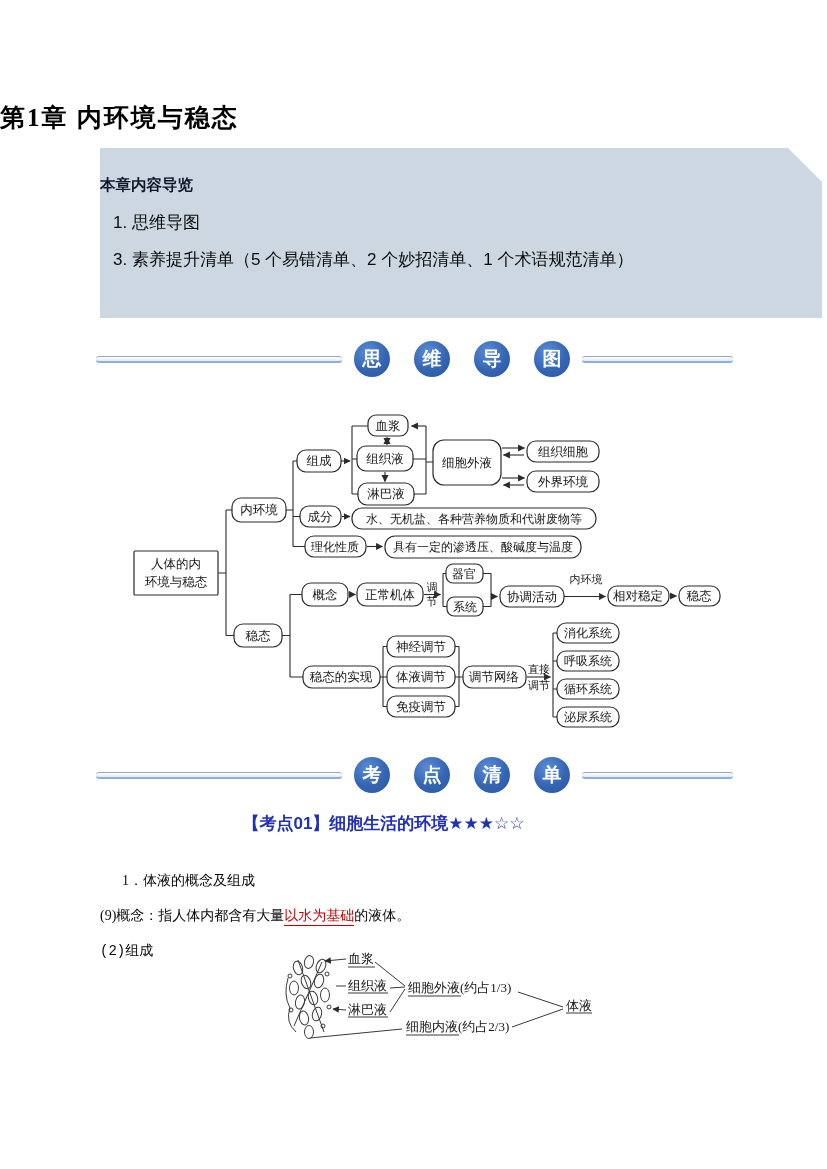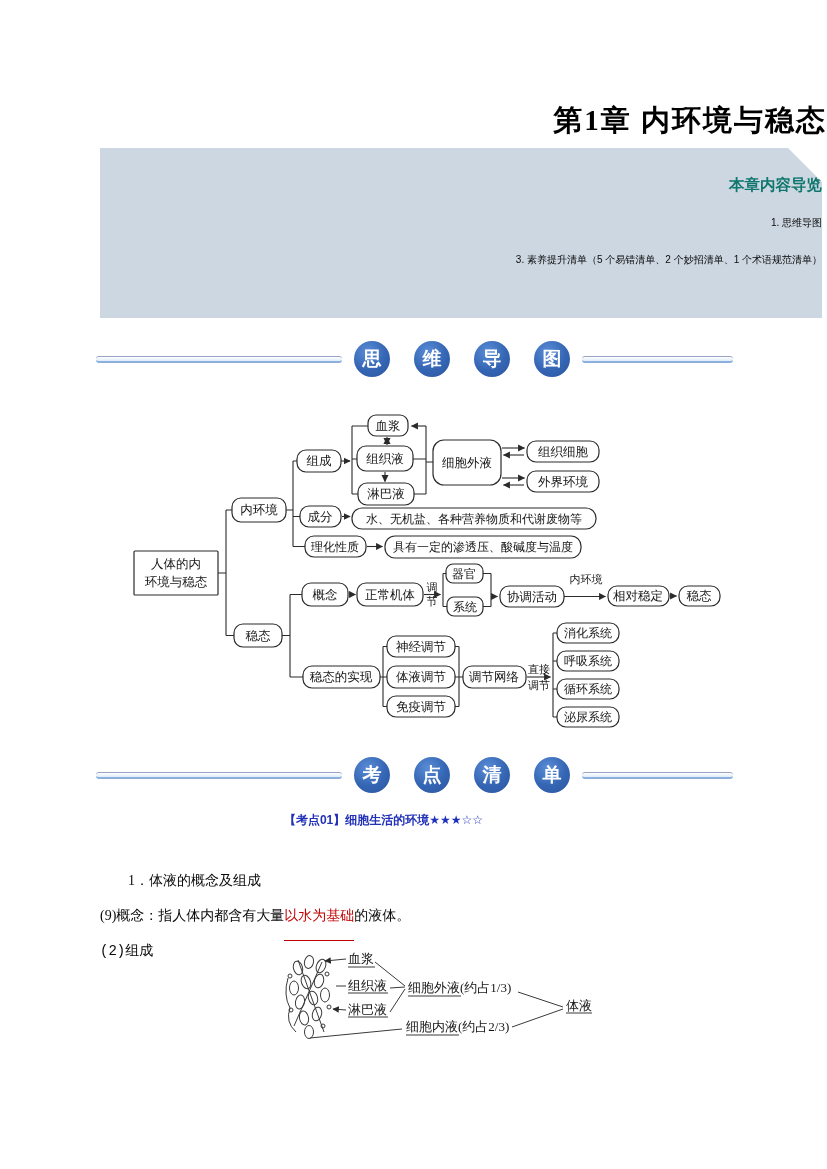--- a/index.html
+++ b/index.html
@@ -1,42 +1,42 @@
 <!DOCTYPE html>
 <html><head>
 <meta charset="utf-8">
 <style>
   html,body{margin:0;padding:0;background:#fff;}
   .page{position:relative;width:827px;height:1169px;background:#ffffff;overflow:hidden;
         font-family:"Liberation Serif","DejaVu Serif",serif;color:#111;}
-  .doc-title{position:absolute;top:101px;left:0;right:0;text-align:right;
-             font-size:29px;font-weight:bold;letter-spacing:2px;color:#000;}
+  .doc-title{position:absolute;top:101px;left:0;right:0;text-align:left;
+             font-size:25px;font-weight:bold;letter-spacing:2px;color:#000;}
   .overview-box{position:absolute;left:100px;top:148px;width:722px;height:170px;
                 background:#ccd7e1;
                 clip-path:polygon(0 0, calc(100% - 34px) 0, 100% 34px, 100% 100%, 0 100%);
                 font-family:"Liberation Sans","DejaVu Sans",sans-serif;}
-  .overview-title{margin-top:27px;text-align:right;font-size:15.5px;font-weight:bold;color:#0f766e;}
-  .overview-item{margin:17px 0 0 13px;font-size:10px;color:#0a0a0a;height:20px;line-height:20px;text-align:right;}
+  .overview-title{margin-top:27px;text-align:left;font-size:15.5px;font-weight:bold;color:#0f172a;}
+  .overview-item{margin:17px 0 0 13px;font-size:17px;color:#0a0a0a;height:20px;line-height:20px;}
   .divider{position:absolute;left:96px;width:637px;height:38px;display:flex;align-items:center;}
   .dline{height:4px;border-top:1px solid #9aa3c4;border-bottom:2px solid #8cb0de;
          background:linear-gradient(#ffffff,#dfecf9);border-radius:3px;}
   .dline-left{width:246px;}
   .dline-right{flex:1;}
   .hcirc{width:36px;height:36px;margin:0 12px;border-radius:50%;flex:none;
          background:radial-gradient(circle at 38% 30%, #5b8cd6 0%, #3465b3 55%, #2c55a0 100%);
          color:#fff;font-weight:bold;font-size:19px;line-height:36px;text-align:center;
          font-family:"Liberation Sans","DejaVu Sans",sans-serif;}
   .topic-heading{position:absolute;top:812px;left:0;right:60px;text-align:center;
-                 font-size:12px;font-weight:bold;color:#2130b8;
+                 font-size:17px;font-weight:bold;color:#2130b8;
                  font-family:"Liberation Sans","DejaVu Sans",sans-serif;}
   .body-line{position:absolute;font-size:14px;color:#0a0a0a;height:20px;line-height:20px;}
-  .bl1{left:128px;top:871px;}
+  .bl1{left:122px;top:871px;}
   .bl2{left:100px;top:906px;}
   .bl3{left:100px;top:941px;font-family:Liberation Mono, monospace;}
-  .hl-red{color:#c00000;border-bottom:1px solid #c00000;padding-bottom:17px;}
+  .hl-red{color:#c00000;border-bottom:1px solid #c00000;padding-bottom:2px;}
   svg{position:absolute;}
   .mm-box{fill:#ffffff;stroke:#2b2b2b;stroke-width:1.2;}
   .mm-t{font-family:"Liberation Serif","DejaVu Serif",serif;font-size:12.5px;fill:#151515;}
   .mm-s{font-size:12px;}
   .mm-xs{font-size:11px;}
   .mm-line{stroke:#2b2b2b;stroke-width:1.1;fill:none;}
   .fd-t{font-family:"Liberation Serif","DejaVu Serif",serif;font-size:13px;fill:#151515;}
   .fd-line{stroke:#3a3a3a;stroke-width:1;fill:none;}
 </style>
 </head>

